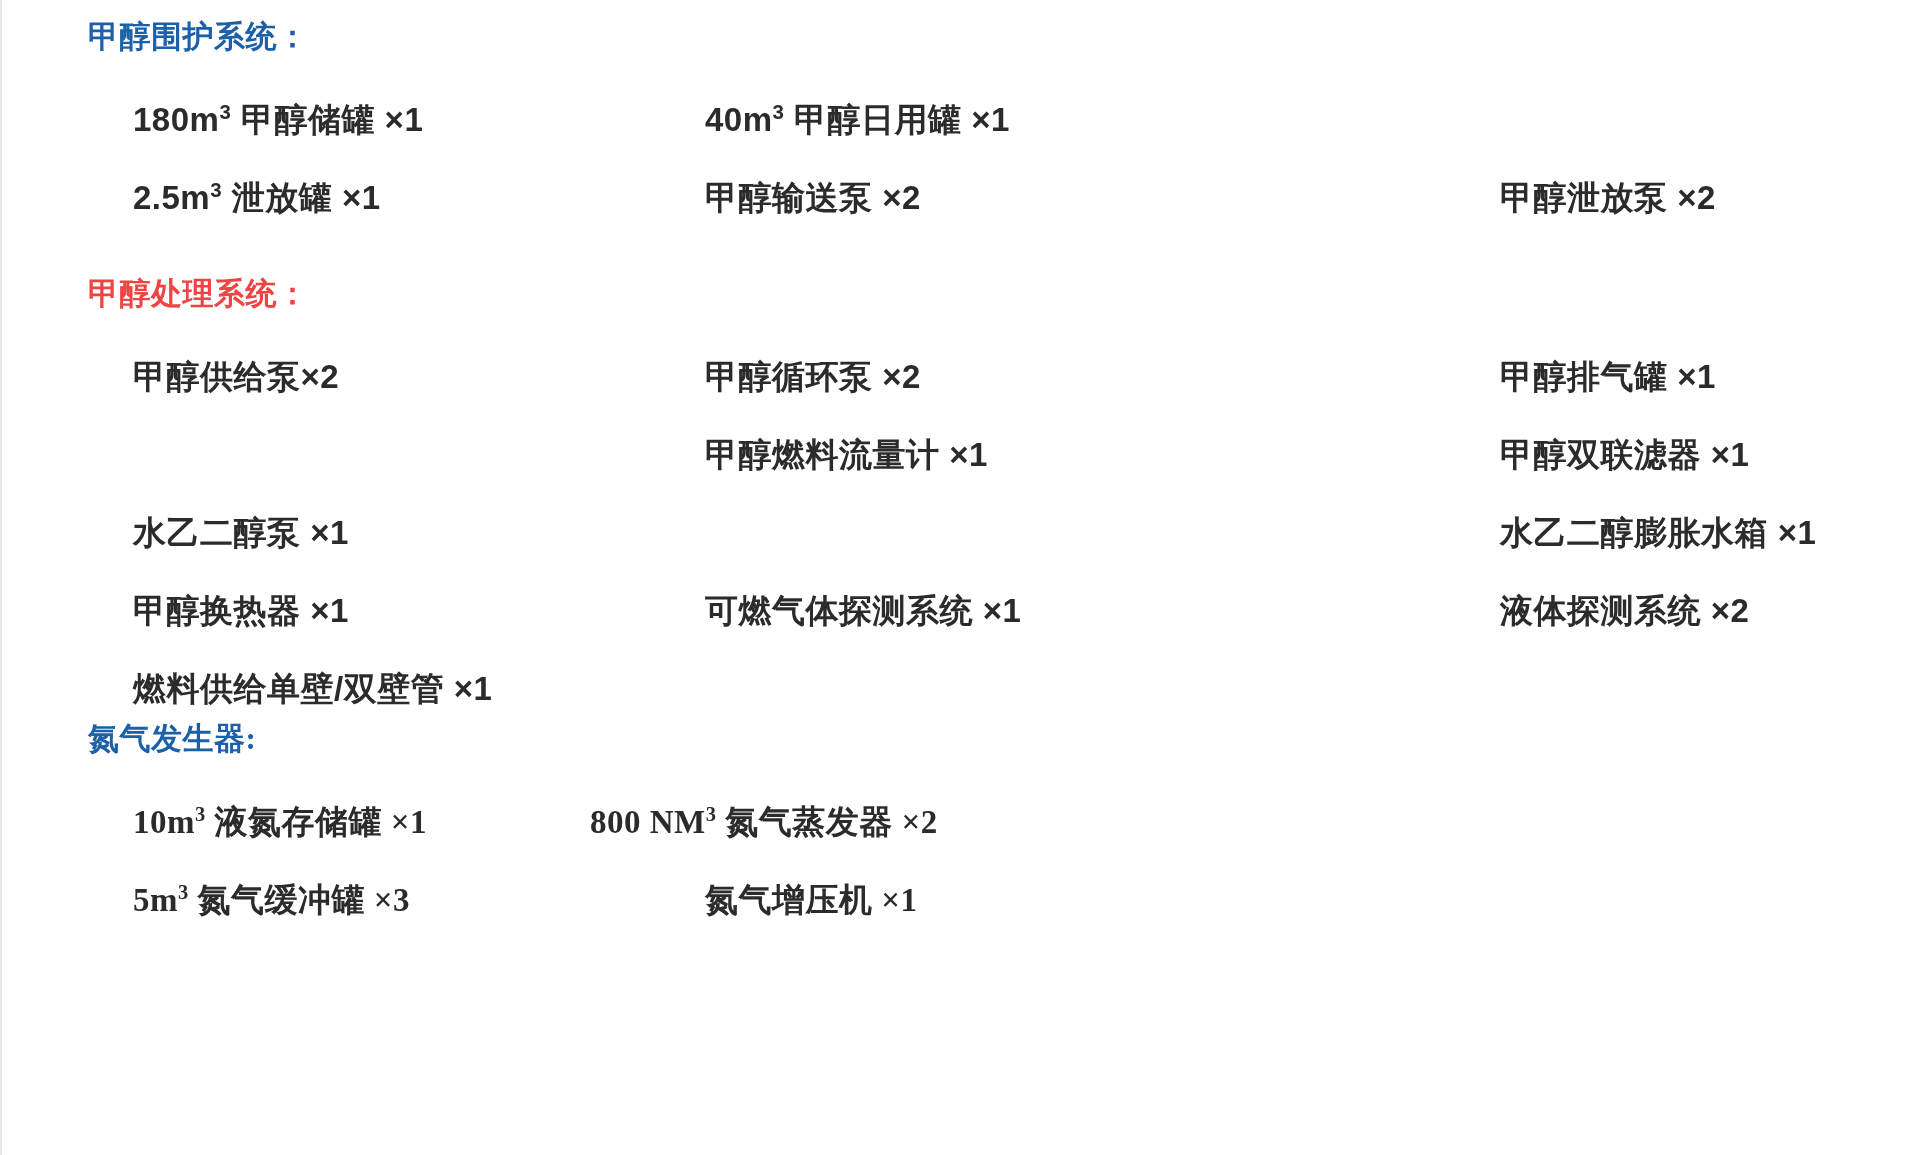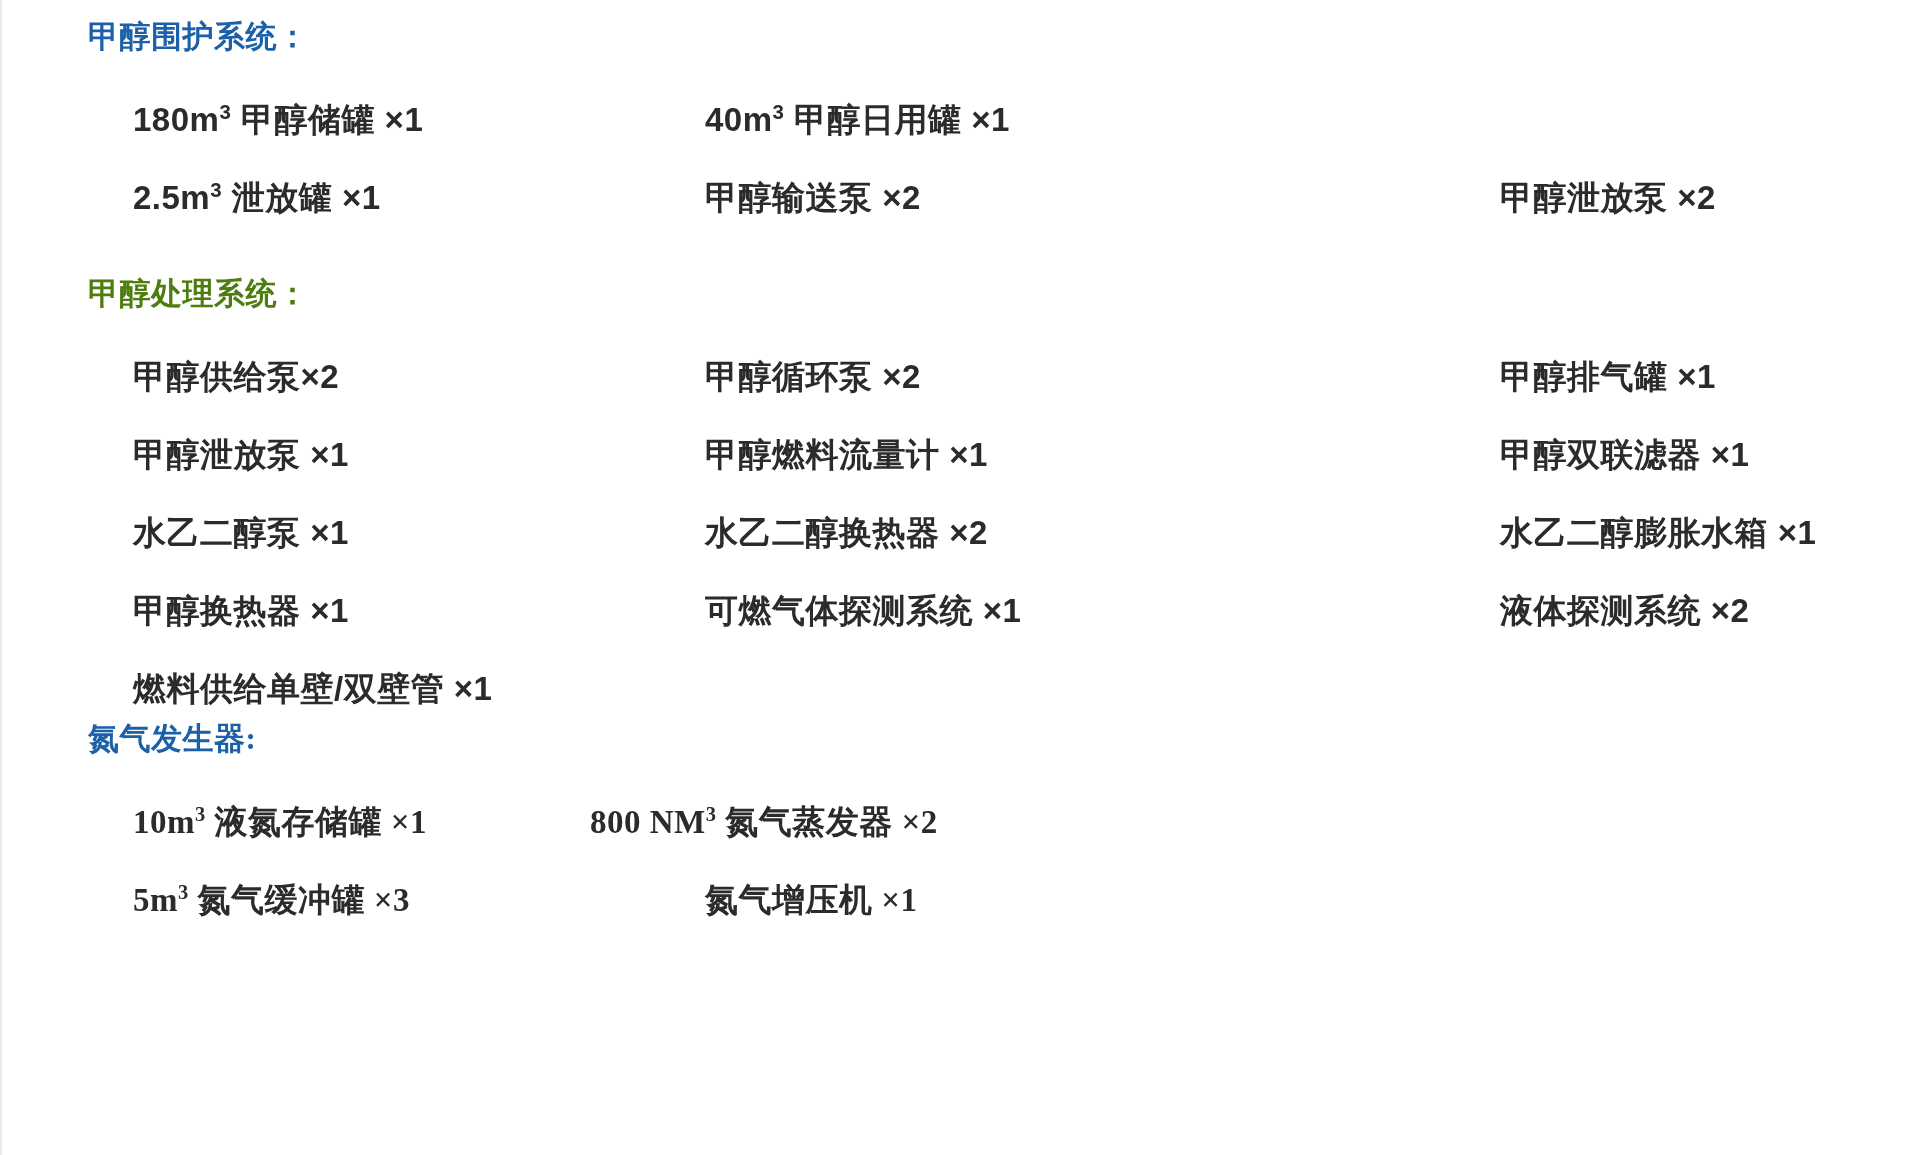--- a/index.html
+++ b/index.html
@@ -98,35 +98,33 @@
       </div>
       <div class="row">
         <span class="cell col0">2.5m<sup>3</sup> 泄放罐 ×1</span>
         <span class="cell col1">甲醇输送泵 ×2</span>
         <span class="cell col2">甲醇泄放泵 ×2</span>
       </div>
     </div>
   </div>
 
   <div class="section" id="sec-methanol-processing">
-    <div class="section-title" style="color: #4d7c0f;">甲醇处理系统：</div>
+    <div class="section-title" style="color: #ef4444;">甲醇处理系统：</div>
     <div class="rows">
       <div class="row">
         <span class="cell col0">甲醇供给泵×2</span>
         <span class="cell col1">甲醇循环泵 ×2</span>
         <span class="cell col2">甲醇排气罐 ×1</span>
       </div>
       <div class="row">
-        <span class="cell col0"> 甲醇泄放泵 ×1</span>
         <span class="cell col1"> 甲醇燃料流量计 ×1</span>
         <span class="cell col2">甲醇双联滤器 ×1</span>
       </div>
       <div class="row">
         <span class="cell col0">水乙二醇泵 ×1</span>
-        <span class="cell col1">水乙二醇换热器 ×2</span>
         <span class="cell col2">水乙二醇膨胀水箱 ×1</span>
       </div>
       <div class="row">
         <span class="cell col0">甲醇换热器 ×1</span>
         <span class="cell col1"> 可燃气体探测系统 ×1</span>
         <span class="cell col2">液体探测系统 ×2</span>
       </div>
       <div class="row">
         <span class="cell col0">燃料供给单壁/双壁管 ×1</span>
         <span class="cell col1"></span>

